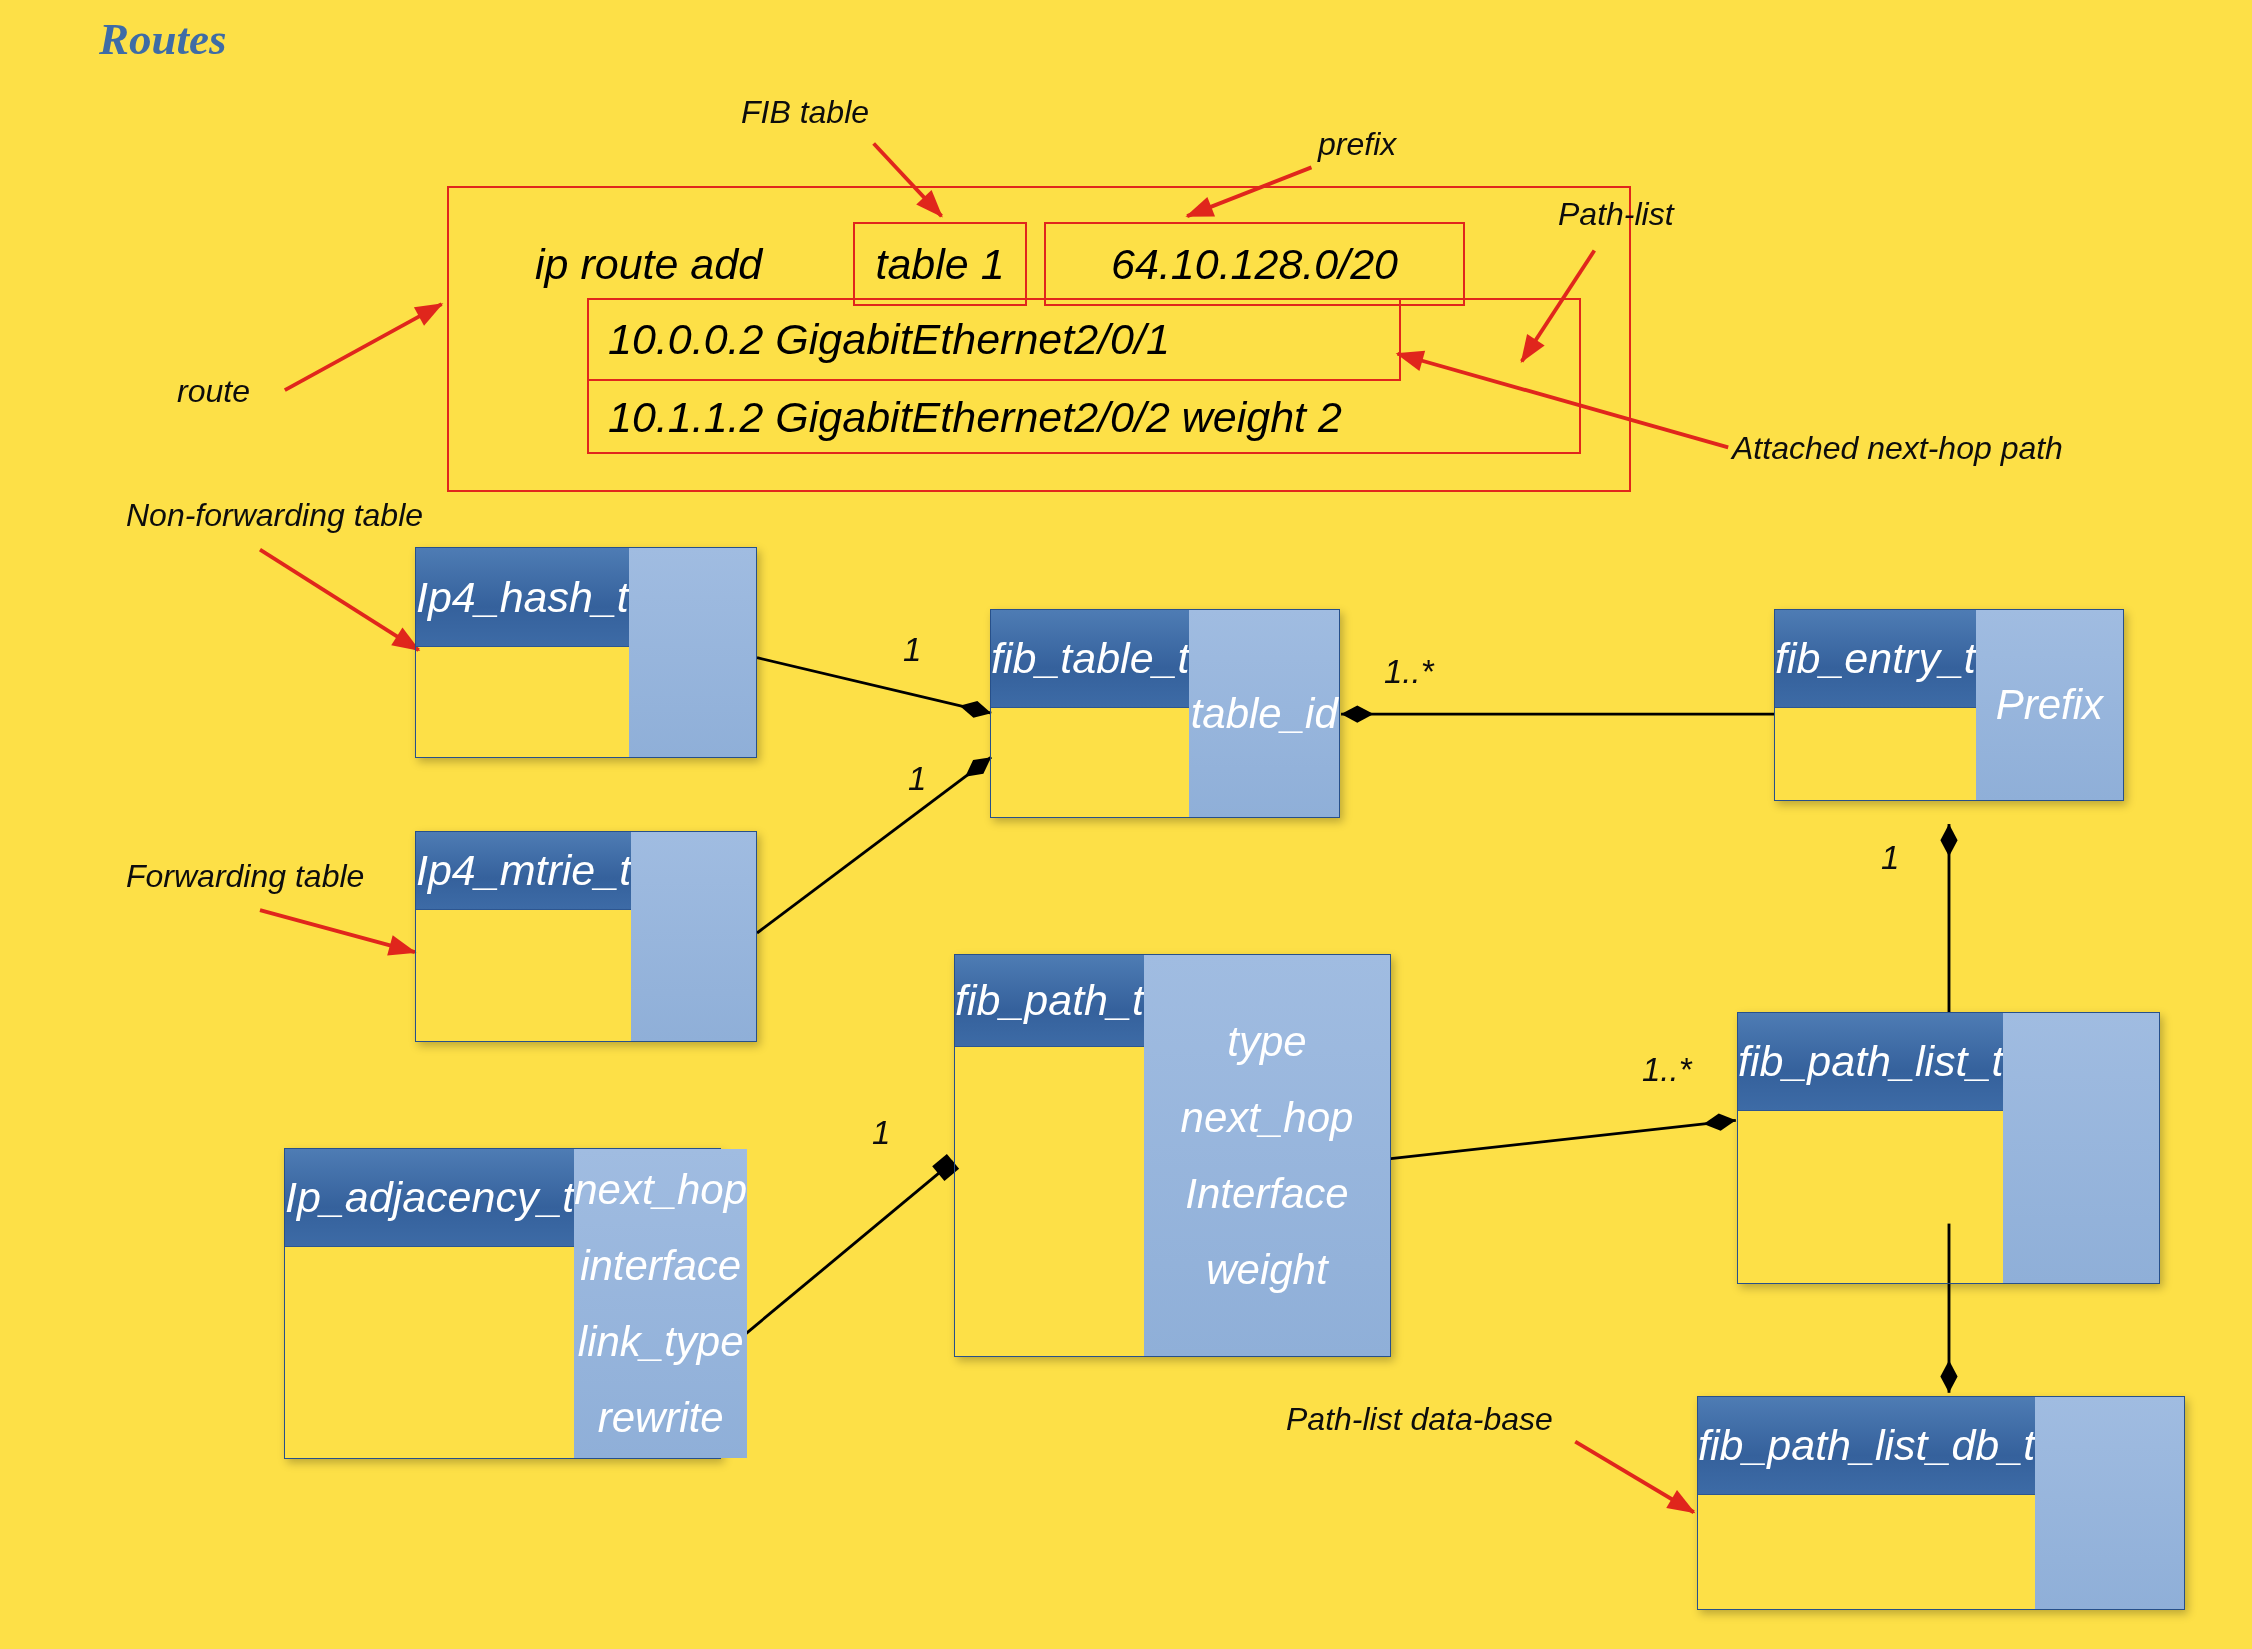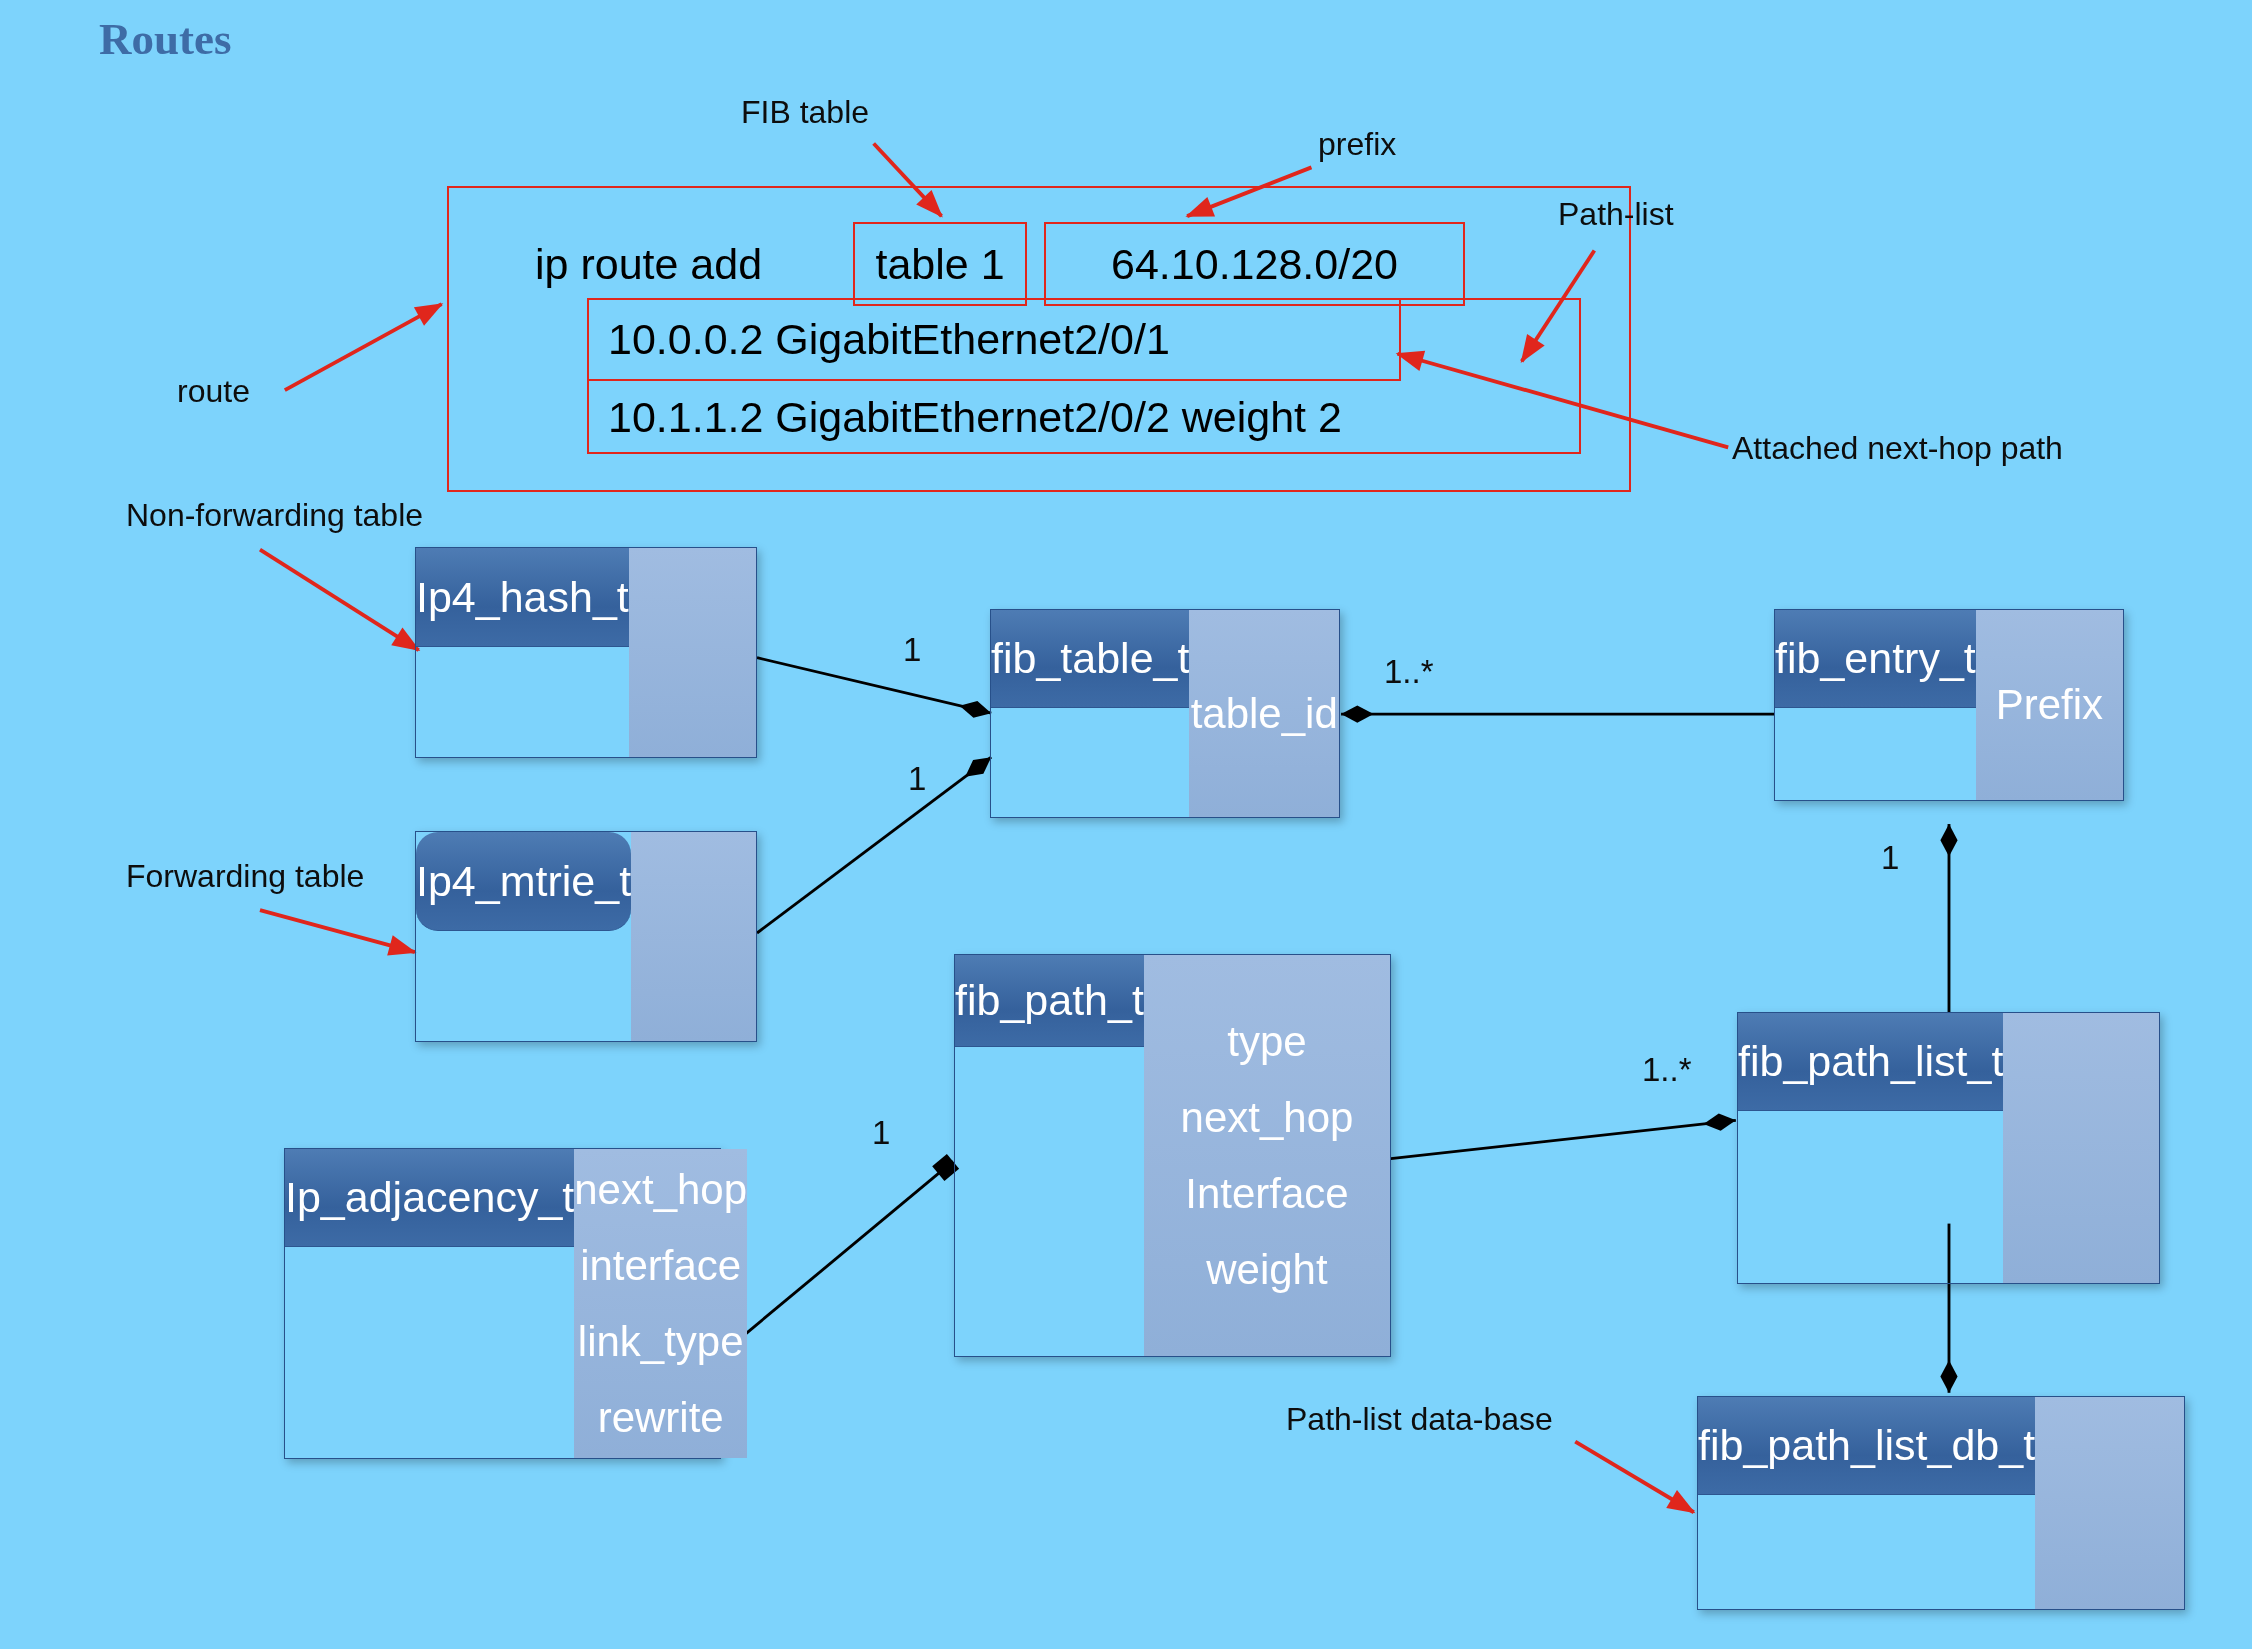--- a/index.html
+++ b/index.html
@@ -1,19 +1,20 @@
 <!DOCTYPE html>
 <html><head>
 <meta charset="utf-8">
 <style>
   html,body { margin:0; padding:0; background:#ffffff; }
   .stage {
-    position:relative; width:2252px; height:1650px; background:#7dd3fc;
+    position:relative; width:2252px; height:1650px; background:#fde047;
     font-family:"Liberation Sans", sans-serif; color:#111;
     overflow:hidden;
+    font-style:italic;
   }
   .overlay { position:absolute; left:0; top:0; }
 
   
   .page-title {
     position:absolute; left:99px; top:13.4px;
     font-family:"Liberation Serif", serif;
     font-size:45px; font-weight:bold; color:#3e6ca6;
   }
 
@@ -73,21 +74,21 @@
     box-sizing:border-box; flex:1 1 auto;
     background:linear-gradient(180deg, #a0bce1 0%, #8fafd8 100%);
     color:#ffffff; font-size:42px; text-align:center;
     display:flex; flex-direction:column; justify-content:center;
   }
   .uml-attr { line-height:76px; }
 
   .box-ip4-hash      { left:415px;  top:547px;  width:342px; height:211px; }
   .box-ip4-hash .uml-head { height:99px; }
   .box-ip4-mtrie     { left:415px;  top:831px;  width:342px; height:211px; }
-  .box-ip4-mtrie .uml-head { height:99px;border-radius:22px; }
+  .box-ip4-mtrie .uml-head { height:78px; }
   .box-fib-table     { left:990px; top:609px;  width:350px; height:209px; }
   .box-fib-table .uml-head { height:98px; }
   .box-fib-entry     { left:1774px; top:609px;  width:350px; height:192px; }
   .box-fib-entry .uml-head { height:98px; }
   .box-fib-path      { left:954px;  top:954px;  width:437px; height:403px; }
   .box-fib-path .uml-head { height:92px; }
   .box-ip-adjacency  { left:284px;  top:1148px; width:437px; height:311px; }
   .box-ip-adjacency .uml-head { height:98px; }
   .box-fib-path-list { left:1737px; top:1012px; width:423px; height:272px; }
   .box-fib-path-list .uml-head { height:98px; }

